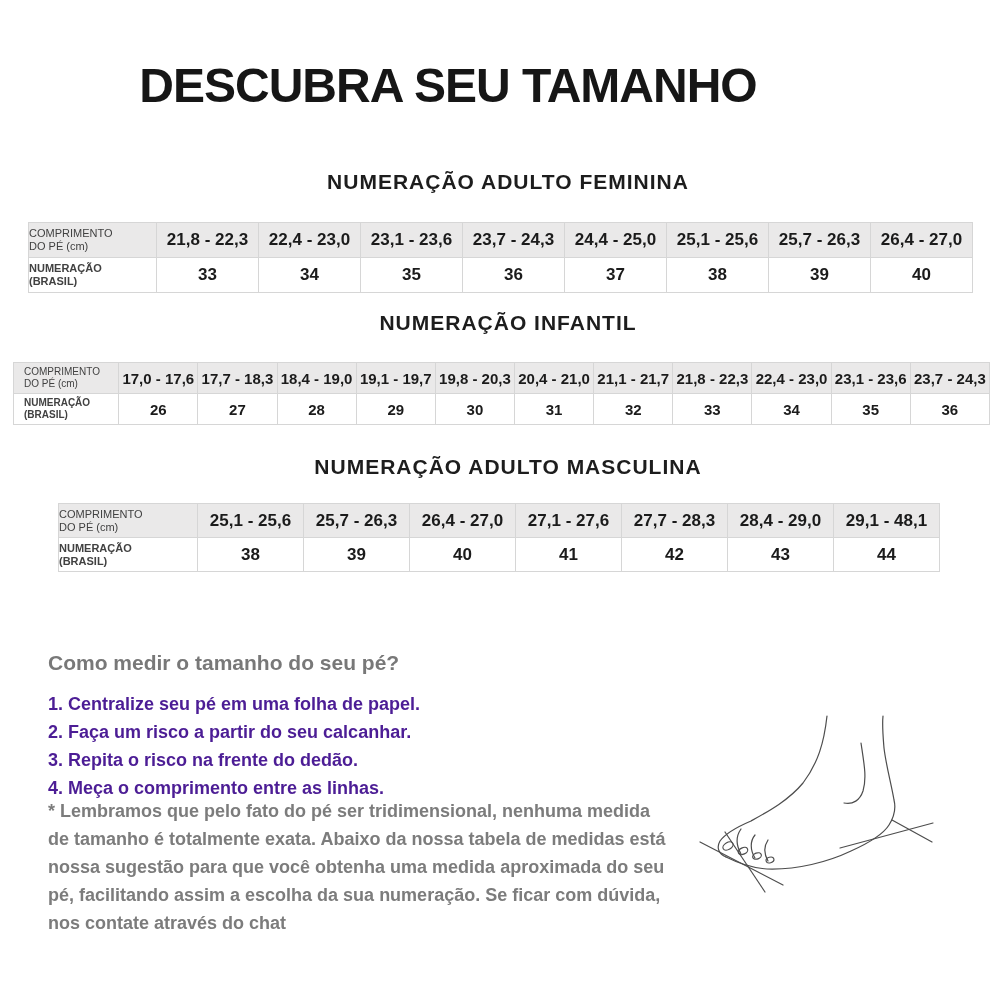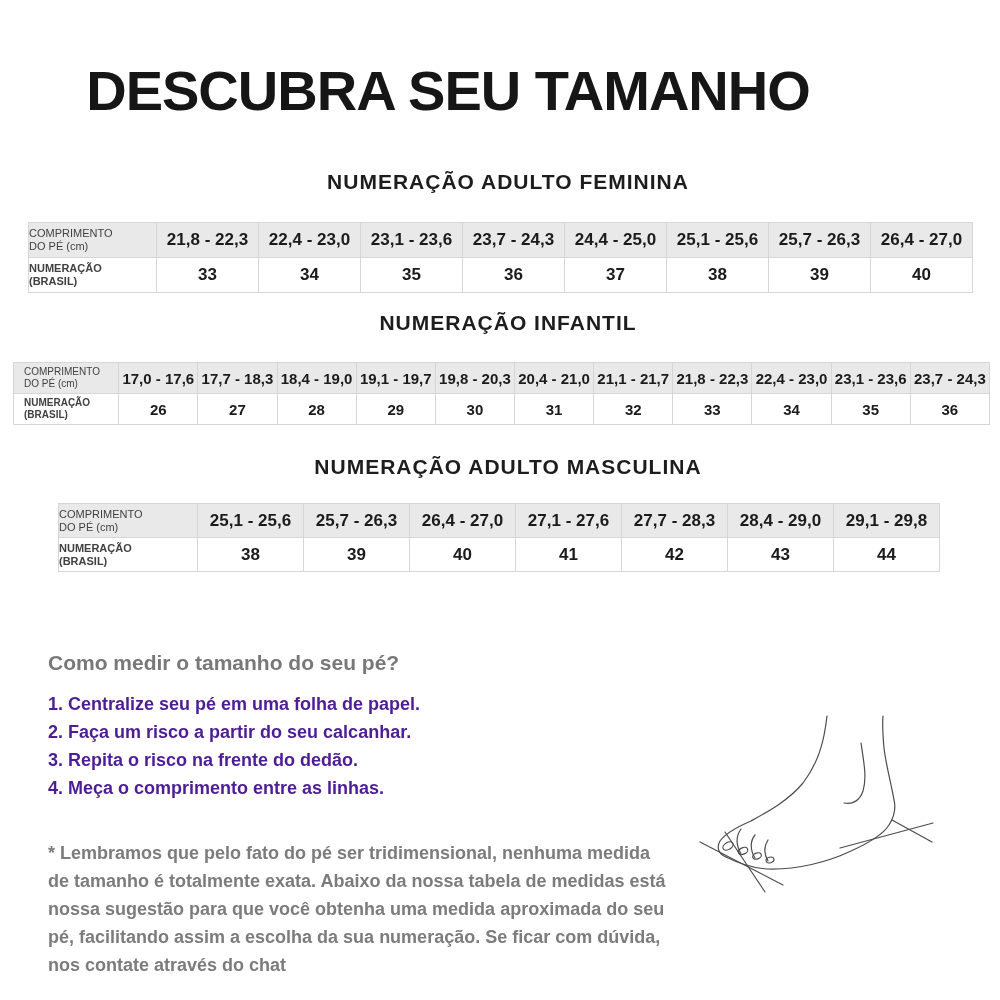--- a/index.html
+++ b/index.html
@@ -6,21 +6,21 @@
   #canvas{
     position:relative;
     width:1000px;height:1000px;
     background:#ffffff;
     font-family:"Liberation Sans", sans-serif;
     overflow:hidden;
   }
   .page-title{
     position:absolute;top:58px;left:0;width:896px;
     text-align:center;
-    font-size:56px;font-weight:700;letter-spacing:-1px;
+    font-size:48px;font-weight:700;letter-spacing:-1px;
     color:#161616;
   }
   .section-title{
     position:absolute;left:0;width:1000px;
     text-align:center;
     font-size:21px;font-weight:700;letter-spacing:1px;
     color:#1d1d1d;
     padding-left:8px;
   }
   #title-feminina{top:170px;}
@@ -60,21 +60,21 @@
 
   .howto-heading{
     position:absolute;left:48px;top:651px;
     font-size:21px;font-weight:700;color:#787878;
   }
   .howto-steps{
     position:absolute;left:48px;top:690px;
     font-size:18px;font-weight:700;color:#4c1d95;line-height:28px;
   }
   .howto-note{
-    position:absolute;left:48px;top:839px;width:625px;
+    position:absolute;left:48px;top:797px;width:625px;
     font-size:18px;font-weight:700;color:#7c7c7c;line-height:28px;
   }
   .foot-art{position:absolute;left:675px;top:688px;}
 </style>
 </head>
 <body>
 
 <div id="canvas">
 
   <div class="page-title">DESCUBRA SEU TAMANHO</div>
@@ -198,21 +198,21 @@
       <td class="label-cell">
         <div>COMPRIMENTO</div>
         <div>DO PÉ (cm)</div>
       </td>
       <td class="val">25,1 - 25,6</td>
       <td class="val">25,7 - 26,3</td>
       <td class="val">26,4 - 27,0</td>
       <td class="val">27,1 - 27,6</td>
       <td class="val">27,7 - 28,3</td>
       <td class="val">28,4 - 29,0</td>
-      <td class="val">29,1 - 29,8</td>
+      <td class="val">29,1 - 48,1</td>
     </tr>
     <tr class="row-size">
       <td class="label-cell">
         <div>NUMERAÇÃO</div>
         <div>(BRASIL)</div>
       </td>
       <td class="val">38</td>
       <td class="val">39</td>
       <td class="val">40</td>
       <td class="val">41</td>

